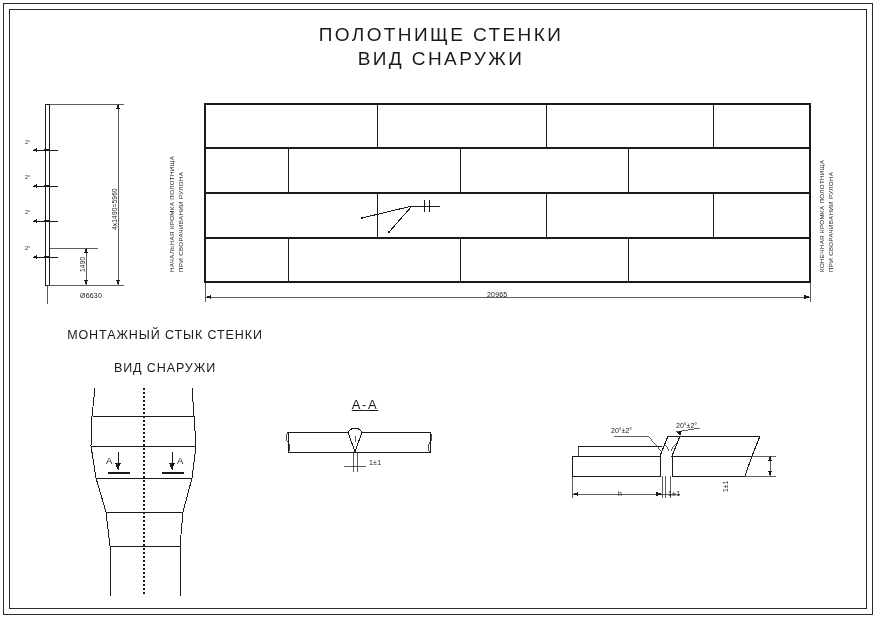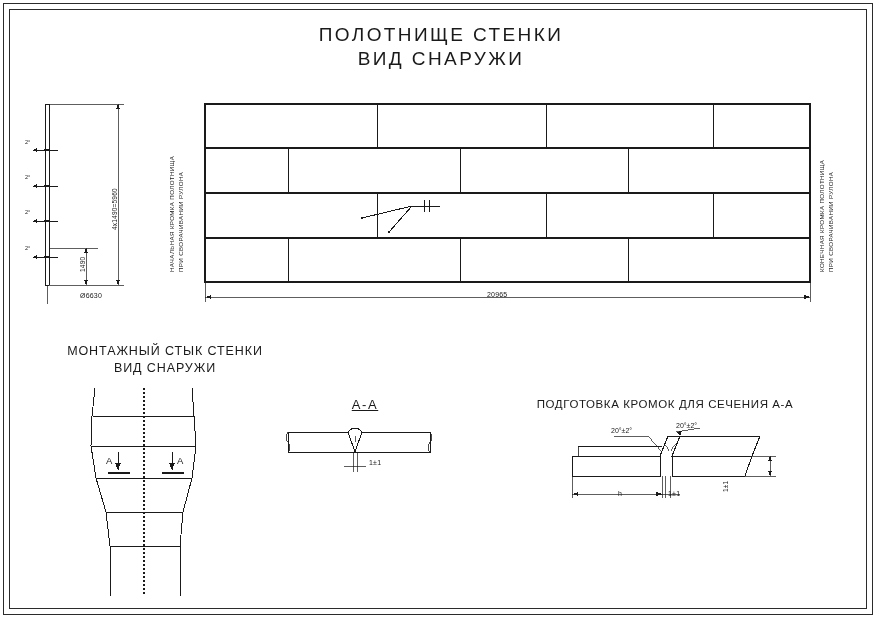--- a/index.html
+++ b/index.html
@@ -35,21 +35,21 @@
   .ttl {
     position: absolute;
     text-align: center;
     color: #1a1a1a;
     letter-spacing: 1.6px;
     white-space: nowrap;
     font-weight: 400;
   }
   #title-main-1 { left: 0; right: 0; top: 24px; font-size: 19px; letter-spacing: 2.4px; }
   #title-main-2 { left: 0; right: 0; top: 48px; font-size: 19px; letter-spacing: 2.4px; }
-  #title-joint-1 { left: 40px; width: 250px; top: 344px; font-size: 12.5px; letter-spacing: 0.9px; }
+  #title-joint-1 { left: 40px; width: 250px; top: 328px; font-size: 12.5px; letter-spacing: 0.9px; }
   #title-joint-2 { left: 40px; width: 250px; top: 361px; font-size: 12.5px; letter-spacing: 0.9px; }
   #title-aa { left: 305px; width: 120px; top: 397px; font-size: 13px; letter-spacing: 1.6px; text-decoration: underline; }
   #title-edge { left: 520px; width: 290px; top: 398px; font-size: 11.5px; letter-spacing: 0.6px; }
 
   .vlabel {
     position: absolute;
     font-size: 6.2px;
     color: #1a1a1a;
     white-space: nowrap;
     letter-spacing: 0.35px;
@@ -99,21 +99,20 @@
   <div id="border-outer"></div>
   <div id="border-inner"></div>
 
   <div class="ttl" id="title-main-1">ПОЛОТНИЩЕ СТЕНКИ</div>
   <div class="ttl" id="title-main-2">ВИД СНАРУЖИ</div>
 
   <div class="ttl" id="title-joint-1">МОНТАЖНЫЙ СТЫК СТЕНКИ</div>
   <div class="ttl" id="title-joint-2">ВИД СНАРУЖИ</div>
 
   <div class="ttl" id="title-aa">А-А</div>
-  <div class="ttl" id="title-edge">ПОДГОТОВКА КРОМОК ДЛЯ СЕЧЕНИЯ А-А</div>
 
   <div class="vlabel" style="left:168px; top:272px;">НАЧАЛЬНАЯ КРОМКА ПОЛОТНИЩА</div>
   <div class="vlabel" style="left:177px; top:272px;">ПРИ СВОРАЧИВАНИИ РУЛОНА</div>
 
   <div class="vlabel" style="left:818px; top:272px;">КОНЕЧНАЯ КРОМКА ПОЛОТНИЩА</div>
   <div class="vlabel" style="left:827px; top:272px;">ПРИ СВОРАЧИВАНИИ РУЛОНА</div>
 
   <div class="dim-v" style="left:111px; top:230px;">4х1490=5960</div>
   <div class="dim-v" style="left:79px; top:272px;">1490</div>
   <div class="dim" style="left:80px; top:292px;">Ø6630</div>

